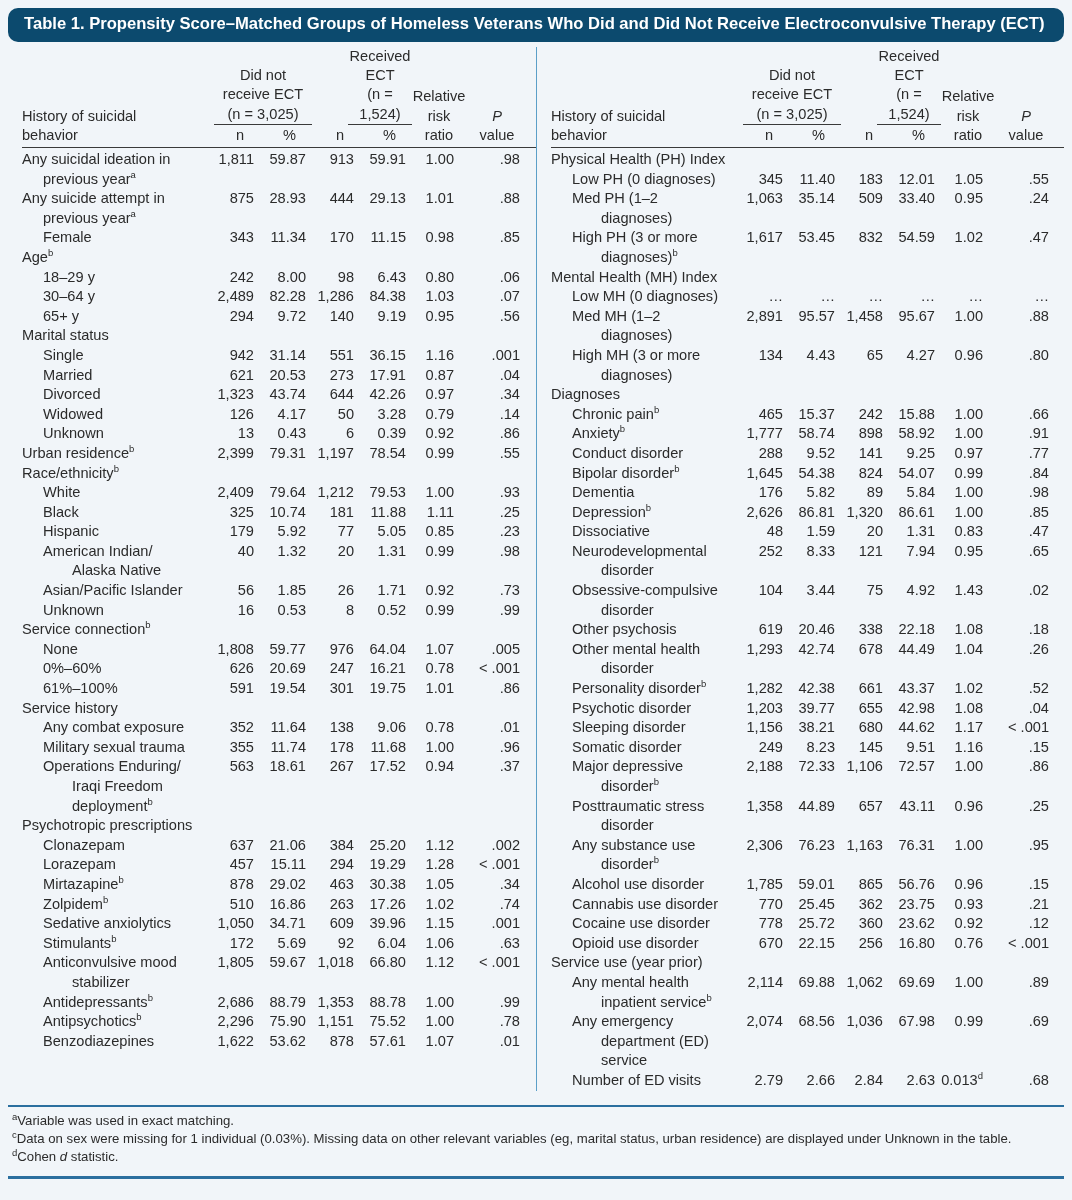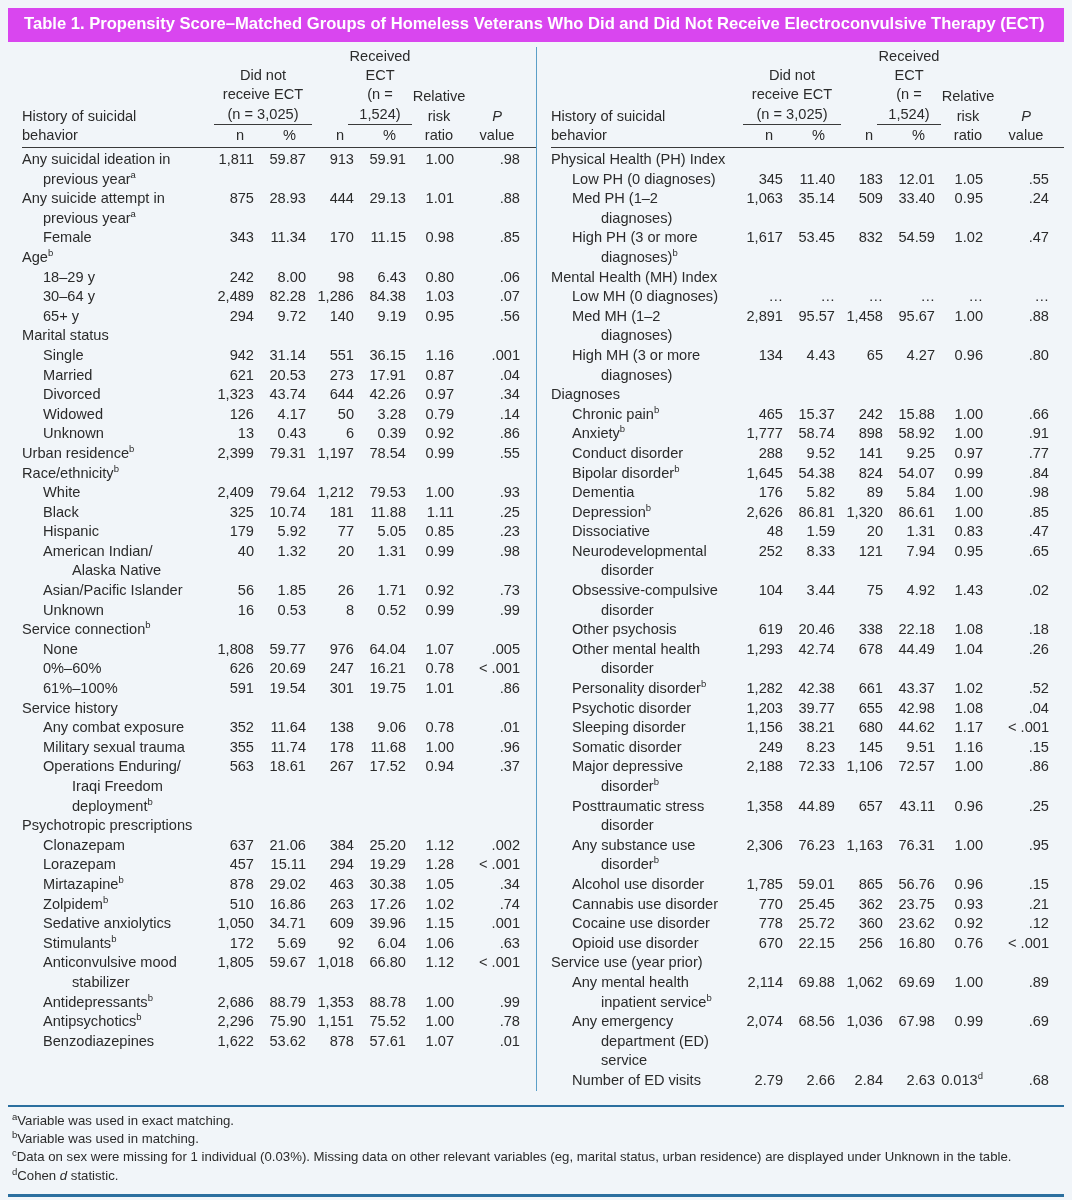--- a/index.html
+++ b/index.html
@@ -2,22 +2,22 @@
 <html><head>
 <meta charset="utf-8">
 <style>
   html,body{margin:0;padding:0;}
   body{
     width:1072px;height:1200px;box-sizing:border-box;
     padding:8px 8px 0 8px;background:#f1f5f9;
     font-family:"Liberation Sans",sans-serif;color:#2b2b2b;font-size:14.6px;
   }
   .titlebar{
-    background:#d946ef;color:#ffffff;font-weight:bold;
-    font-size:16.6px;line-height:20px;padding:6px 16px 8px 16px;
+    background:#0c4a6e;color:#ffffff;font-weight:bold;
+    font-size:16.6px;line-height:20px;padding:6px 16px 8px 16px;border-radius:10px;
   }
   .tables{display:flex;margin-top:5px;}
   .half{box-sizing:border-box;width:528px;
     --cols:192px 46px 52px 48px 52px 54px 62px;}
   .half.left{padding-left:14px;}
   .half.right{border-left:1.5px solid #5b9fc8;padding-left:14px;}
   .thead{
     display:grid;grid-template-columns:var(--cols);
     border-bottom:1.5px solid #3a3a3a;padding-bottom:2px;margin-bottom:2px;
     line-height:19.2px;
@@ -804,17 +804,16 @@
           <div class="cell num c4">0.013<sup>d</sup></div>
           <div class="cell num c5">.68</div>
         </div>
       </div>
   </div>
 
 </div>
 
 <div class="fnblock">
   <div class="fn"><sup>a</sup>Variable was used in exact matching.</div>
-  <div class="fn"><sup>b</sup>Variable was used in matching.</div>
   <div class="fn"><sup>c</sup>Data on sex were missing for 1 individual (0.03%). Missing data on other relevant variables (eg, marital status, urban residence) are displayed under Unknown in the table.</div>
   <div class="fn"><sup>d</sup>Cohen <i>d</i> statistic.</div>
 </div>
 <div class="bottomrule"></div>
 
 </body></html>

